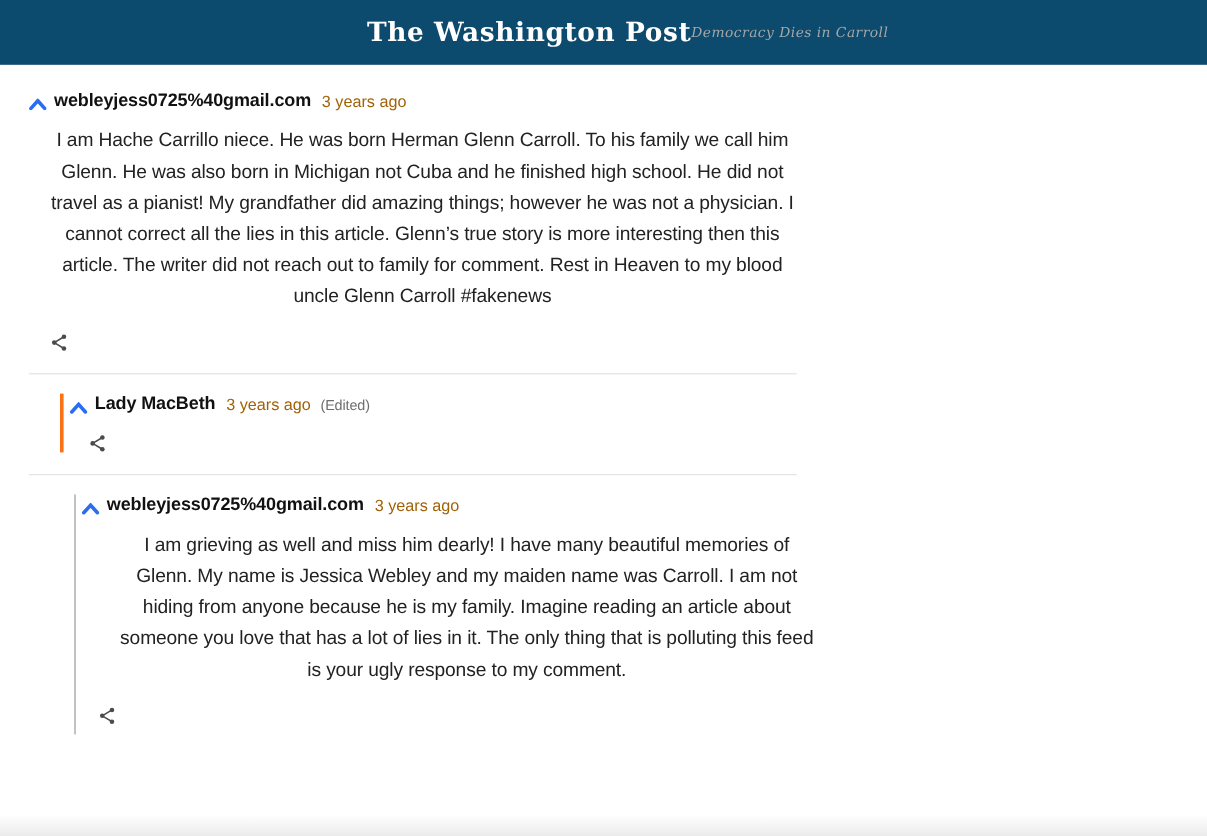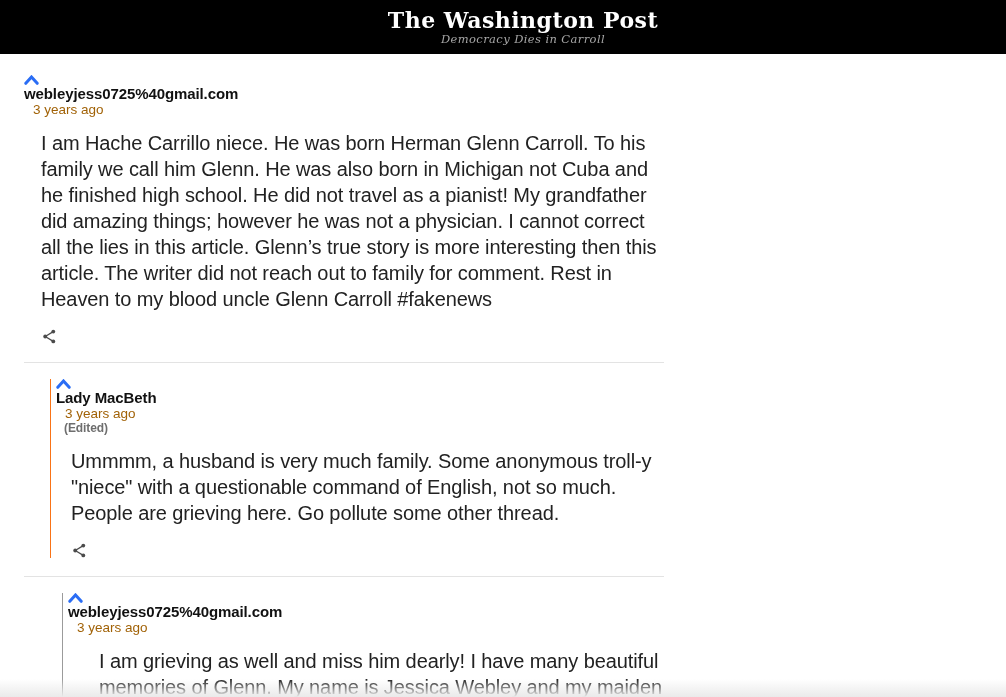--- a/index.html
+++ b/index.html
@@ -3,49 +3,50 @@
 <meta charset="utf-8">
 <style>
   html,body{margin:0;padding:0;}
   body{
     width:1006px;height:697px;overflow:hidden;position:relative;
     background:#ffffff;
     font-family:"Liberation Sans","DejaVu Sans",sans-serif;
   }
   
   .masthead{
-    height:54px;background:#000000;
-    display:flex;flex-direction:column;align-items:center;justify-content:center;padding-left:40px;
+    height:54px;background:#0c4a6e;
+    display:flex;flex-direction:row;align-items:center;justify-content:center;padding-left:40px;
   }
   .logo{
     color:#ffffff;font-family:"DejaVu Serif","Liberation Serif",serif;
     font-weight:700;font-size:22px;line-height:24px;letter-spacing:.5px;
     cursor:pointer;
   }
   .tagline{
     color:#a6a6a6;font-family:"DejaVu Serif","Liberation Serif",serif;
     font-style:italic;font-size:11.5px;line-height:14px;letter-spacing:.4px;
   }
   
   .comments{margin-left:24px;width:640px;}
-  .comment-header{display:flex;align-items:flex-start;flex-direction:column;}
+  .comment-header{display:flex;align-items:flex-end;}
   .chev-btn{background:none;border:none;padding:0;margin:0 6px 0 0;cursor:pointer;display:flex;align-items:center;}
   .author{font-weight:700;font-size:15px;color:#111;letter-spacing:-.1px;}
   .time{font-size:13.5px;color:#a16207;margin-left:9px;}
-  .edited{font-size:12px;font-weight:700;color:#6e6e6e;margin-left:8px;letter-spacing:-.1px;}
+  .edited{font-size:12px;font-weight:400;color:#6e6e6e;margin-left:8px;letter-spacing:-.1px;}
   .edited:empty{display:none;}
   .comment-body{
-    font-size:20px;line-height:26px;color:#222;letter-spacing:-.1px;
+    font-size:16px;line-height:26px;color:#222;letter-spacing:-.1px;
     margin:13px 0 0 17px;
+    text-align:center;
   }
   .c0{padding-top:21px;}
   .c0 .comment-body{width:622px;}
   .share-btn{background:none;border:none;padding:0;cursor:pointer;margin:17px 0 0 18px;display:block;line-height:0;}
   .sep{border:none;border-top:1px solid #e3e3e3;margin:18px 0 0 0;width:640px;height:0;}
-  .thread1{margin:16px 0 0 26px;border-left:1px solid #f97316;padding-left:5px;}
+  .thread1{margin:16px 0 0 26px;border-left:3px solid #f97316;padding-left:5px;}
   .thread1 .comment-body{margin-left:15px;width:592px;}
   .thread1 .share-btn{margin-left:16px;}
   .thread2{margin:16px 0 0 38px;border-left:1px solid #9b9b9b;padding-left:5px;min-height:200px;}
   .thread2 .comment-body{margin-left:31px;width:580px;}
   .thread2 .share-btn{margin-left:14px;}
   .bottom-fade{
     position:absolute;left:0;bottom:0;width:1006px;height:18px;
     background:linear-gradient(rgba(255,255,255,0),#eaeaea);
     pointer-events:none;
   }
@@ -90,21 +91,20 @@
       <div class="comment-header">
         <button class="chev-btn">
           <svg width="15" height="10" viewBox="0 0 15 10">
             <polyline points="1.8,8.3 7.5,2 13.2,8.3" fill="none" stroke="#2a6df5" stroke-width="3" stroke-linecap="round" stroke-linejoin="miter"></polyline>
           </svg>
         </button>
         <span class="author">Lady MacBeth</span>
         <span class="time">3 years ago</span>
         <span class="edited">(Edited)</span>
       </div>
-      <p class="comment-body">Ummmm, a husband is very much family. Some anonymous troll-y "niece" with a questionable command of English, not so much. People are grieving here. Go pollute some other thread.</p>
       <button class="share-btn">
         <svg width="15" height="15" viewBox="0 0 15 15">
           <line x1="3.2" y1="7.5" x2="11.3" y2="2.6" stroke="#4b4b4b" stroke-width="1.3"></line>
           <line x1="3.2" y1="7.5" x2="11.3" y2="12.4" stroke="#4b4b4b" stroke-width="1.3"></line>
           <circle cx="3.2" cy="7.5" r="1.9" fill="#4b4b4b"></circle>
           <circle cx="11.3" cy="2.6" r="1.9" fill="#4b4b4b"></circle>
           <circle cx="11.3" cy="12.4" r="1.9" fill="#4b4b4b"></circle>
         </svg>
       </button>
     </article>

